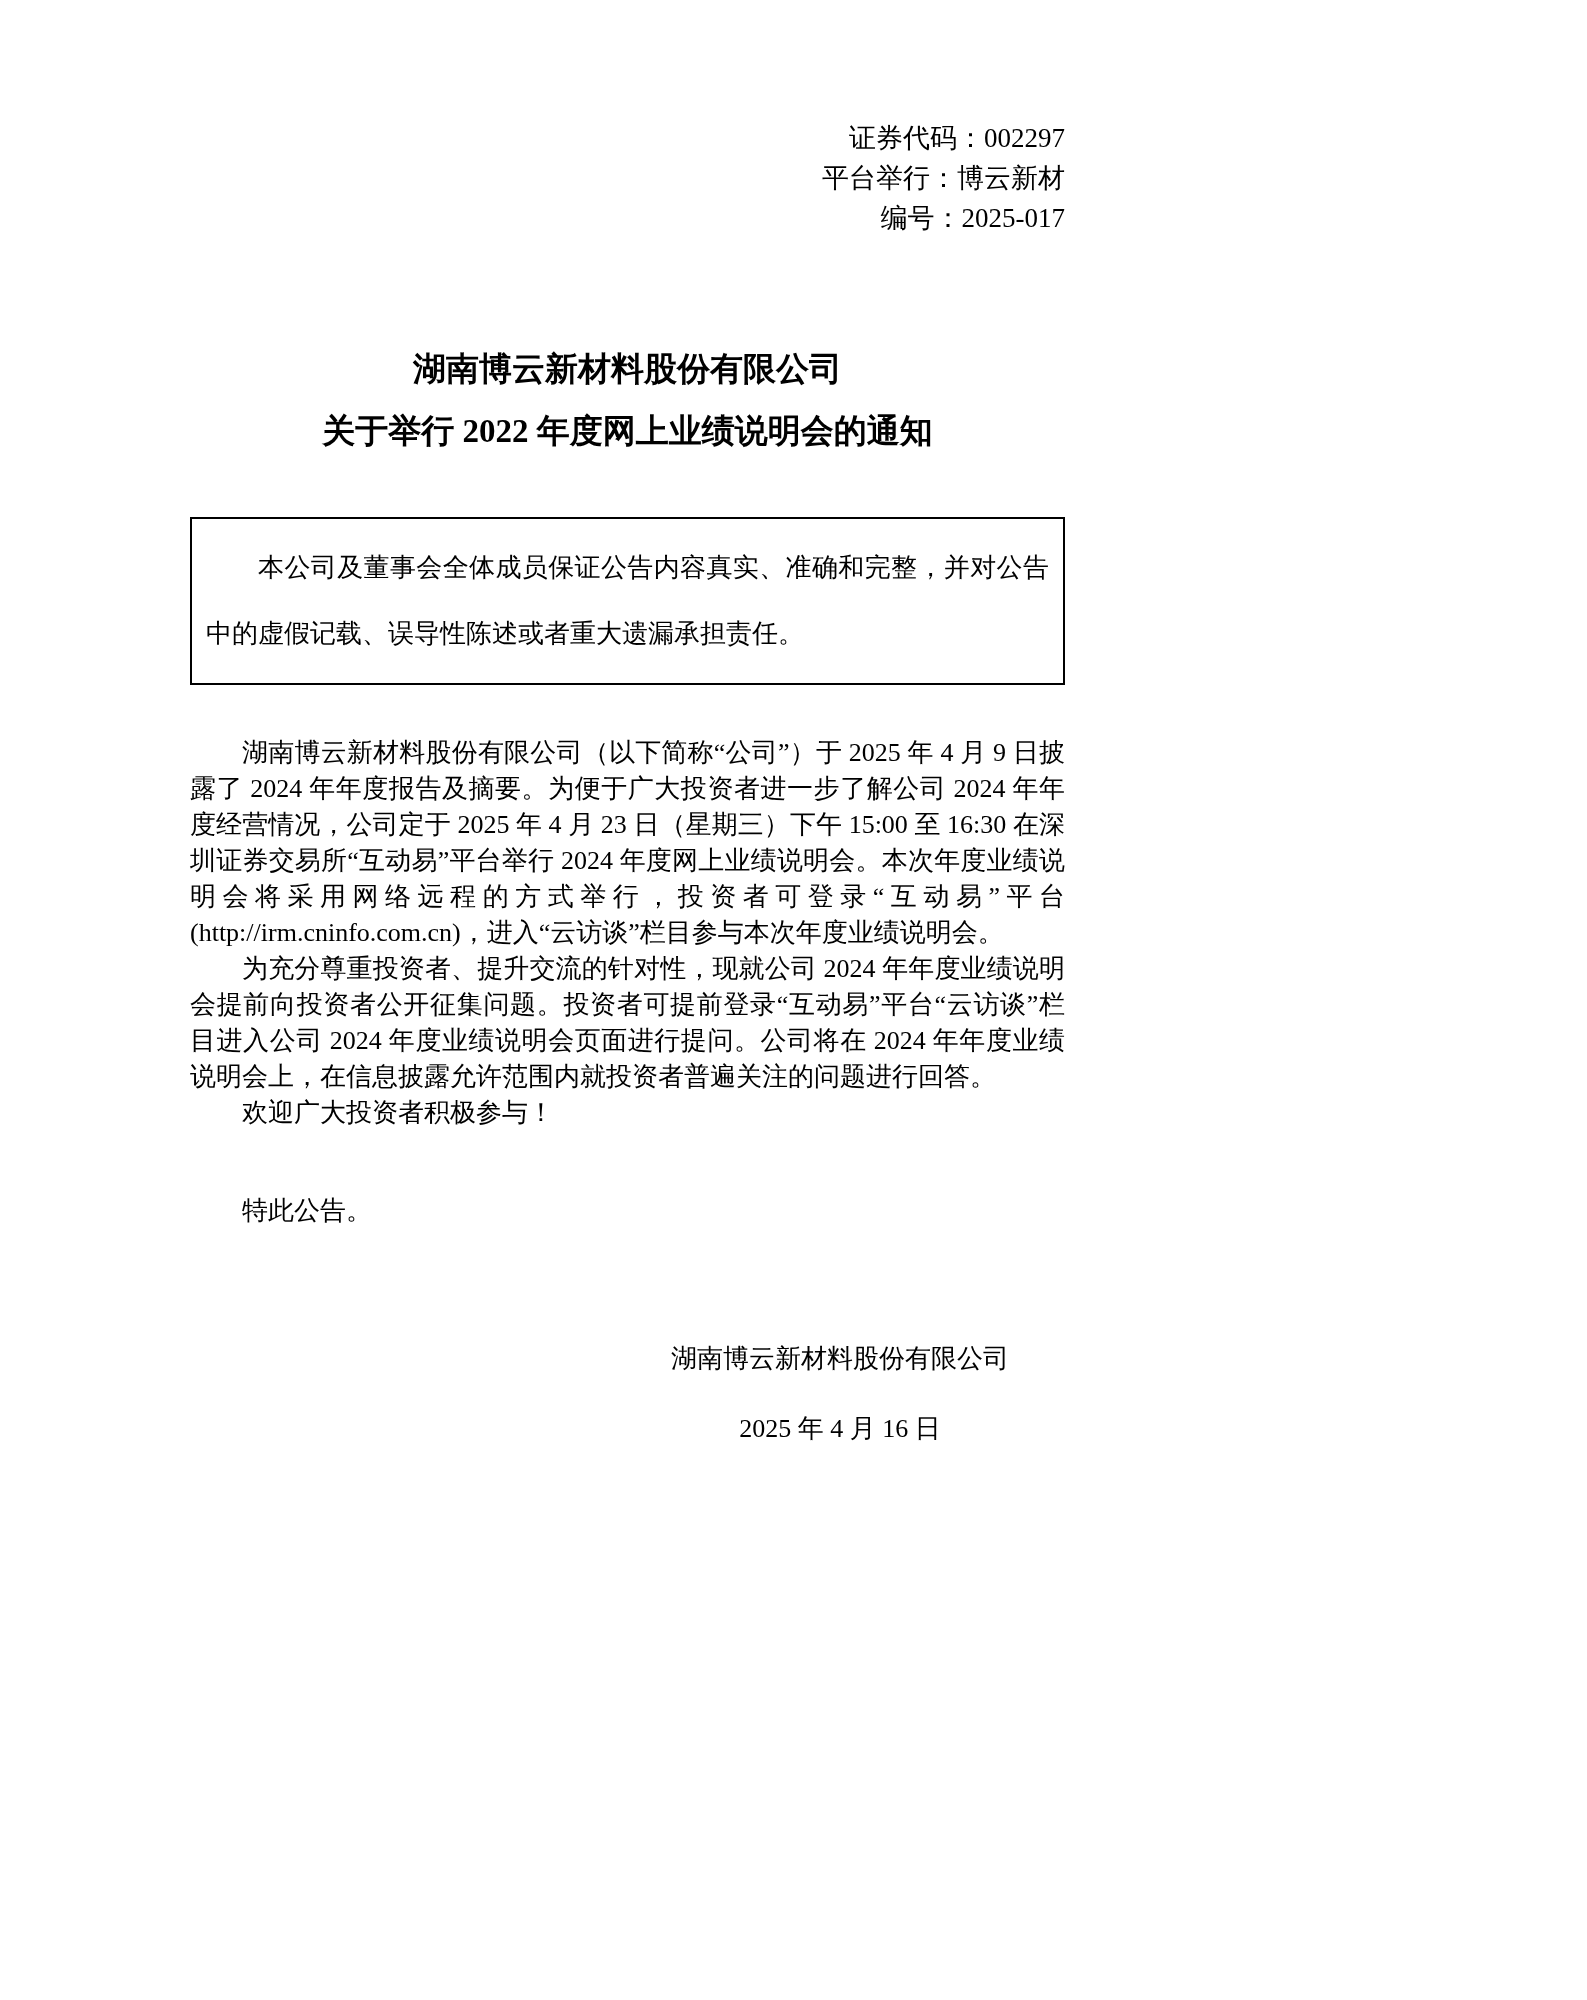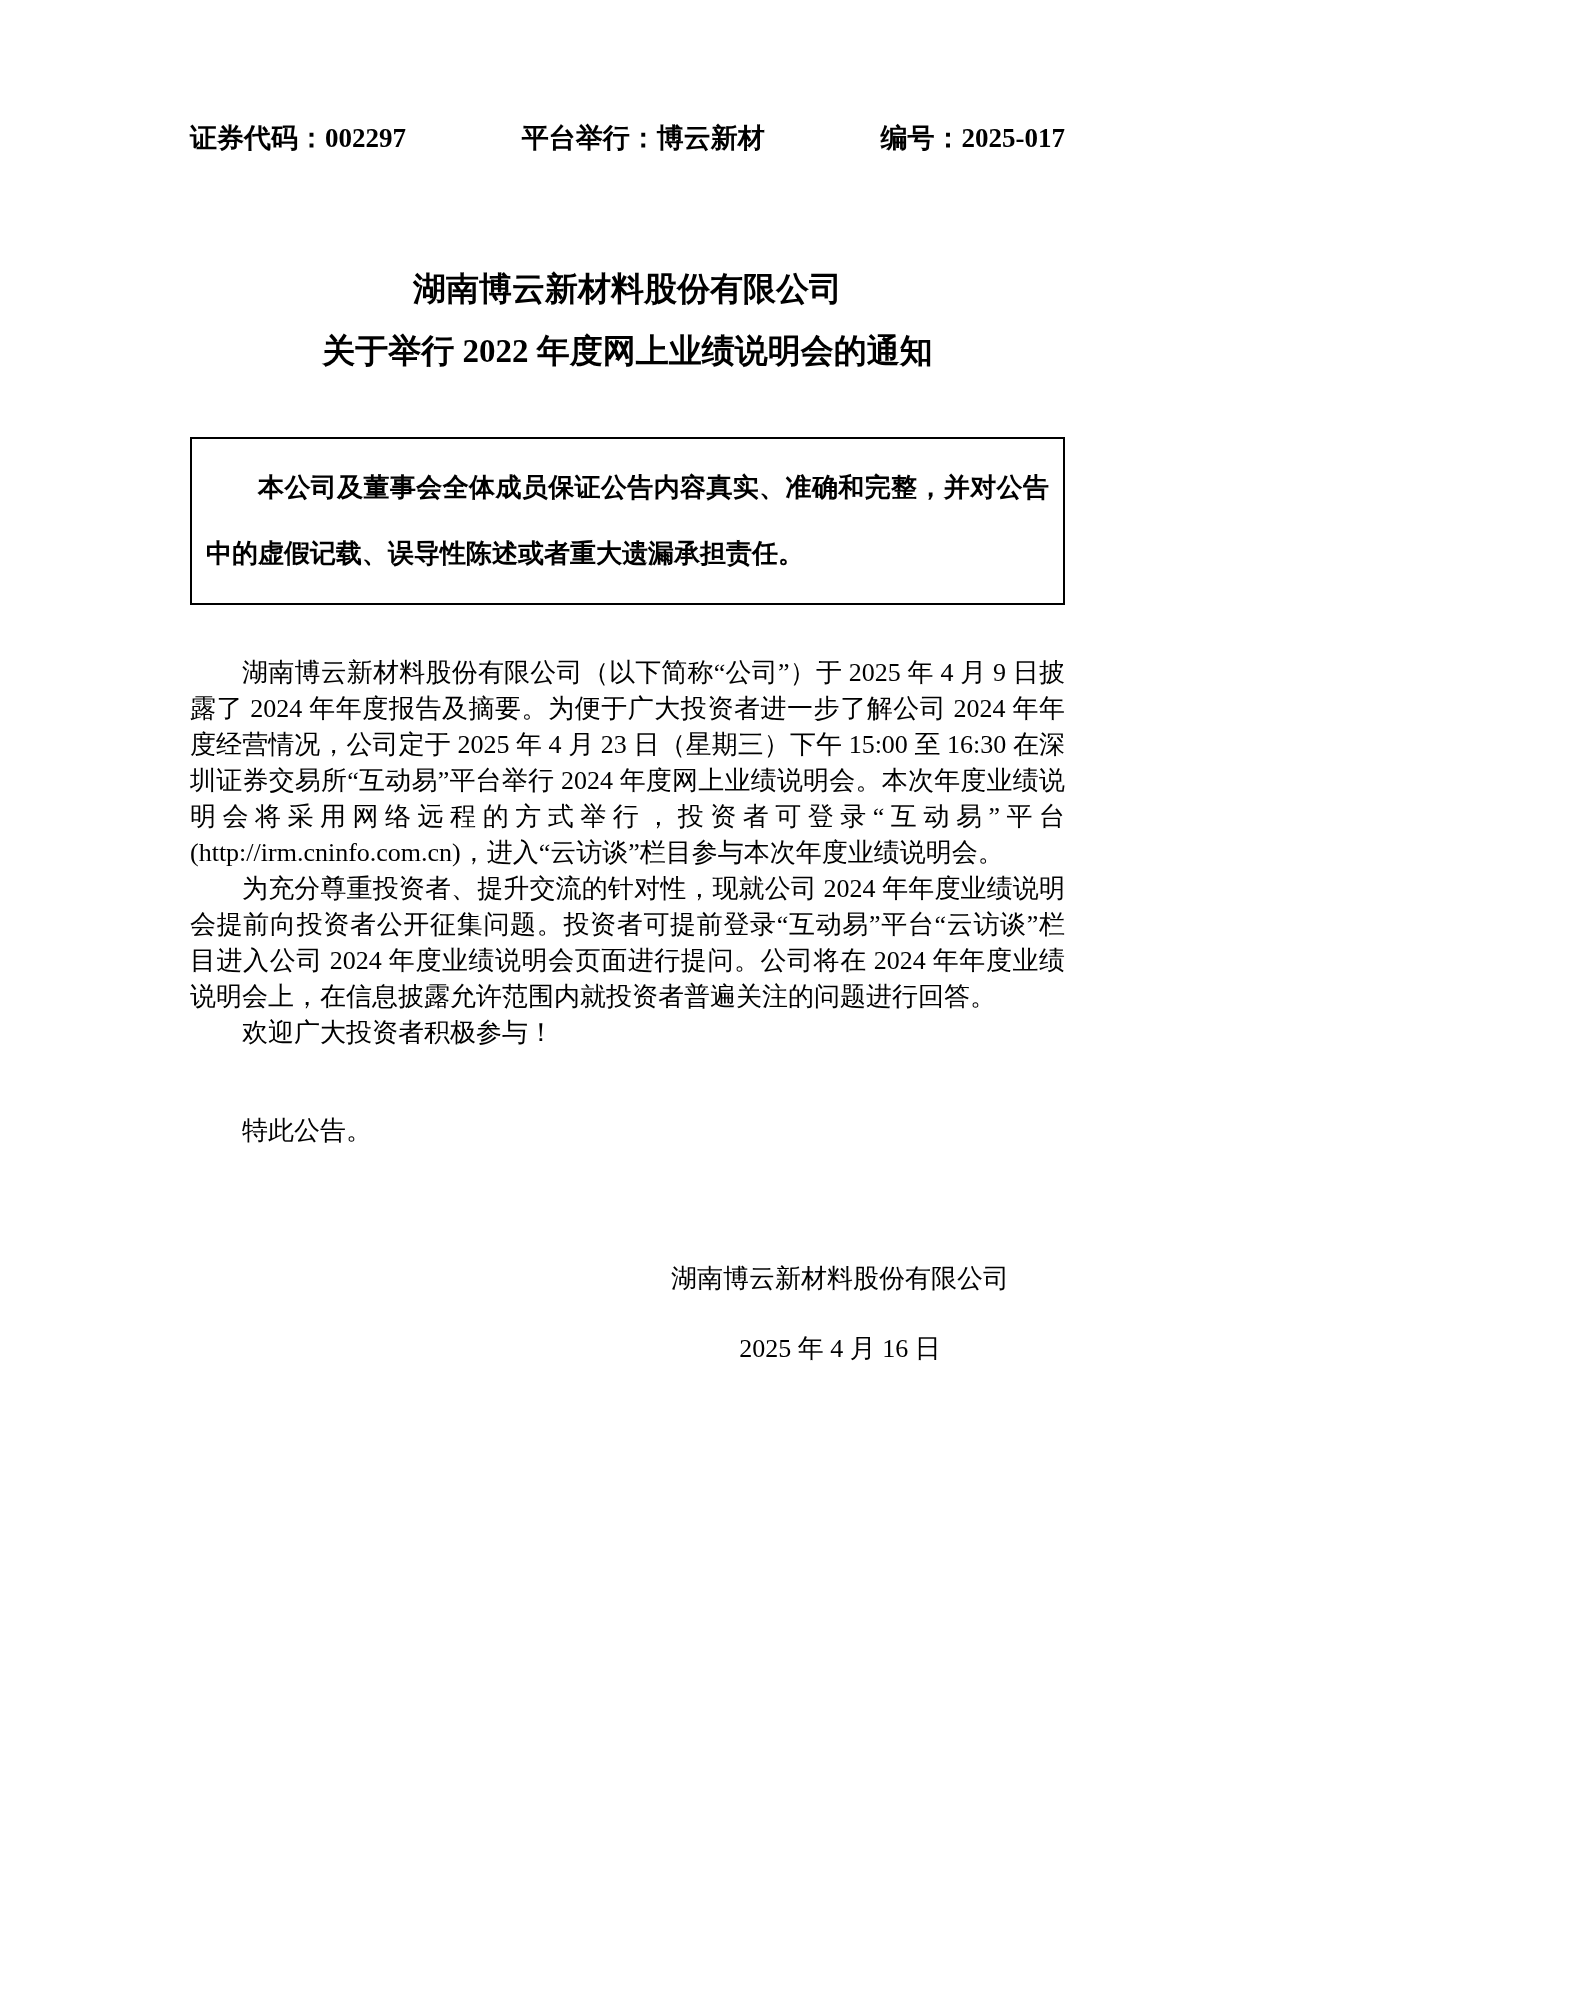--- a/index.html
+++ b/index.html
@@ -19,42 +19,43 @@
   }
   .content {
     box-sizing: border-box;
     width: 100%;
     height: 100%;
     padding: 118px 522px 0 190px;
   }
   .header-row {
     display: flex;
     justify-content: space-between;
-    align-items: flex-start;
-    font-weight: bold;
+    align-items: flex-end;
+    font-weight: normal;
     font-size: 27px;
     line-height: 40px;
     white-space: nowrap;
+    flex-direction: column;
   }
   .doc-title {
     margin: 100px 0 0 0;
     text-align: center;
     font-weight: bold;
     font-size: 33px;
     line-height: 62px;
   }
   .disclaimer-box {
     box-sizing: border-box;
     margin-top: 55px;
     border: 2px solid #000000;
     padding: 16px 14px;
   }
   .disclaimer-box p {
     margin: 0;
-    font-weight: bold;
+    font-weight: normal;
     font-size: 26px;
     line-height: 66px;
     text-indent: 2em;
     text-align: justify;
   }
   .body-para {
     margin: 0;
     font-size: 26px;
     line-height: 36px;
     text-indent: 2em;

